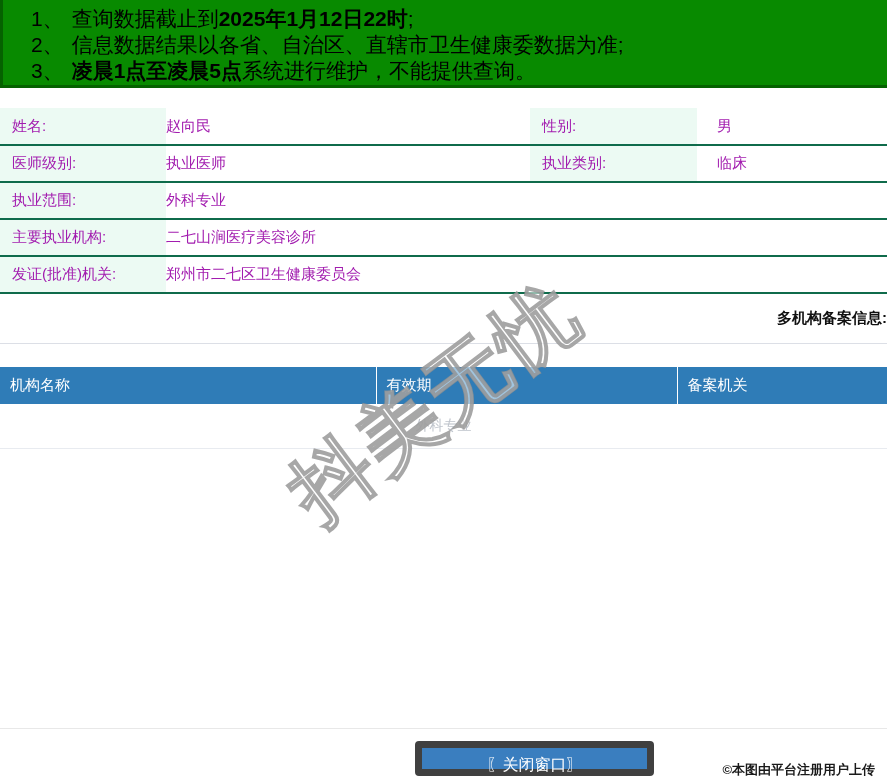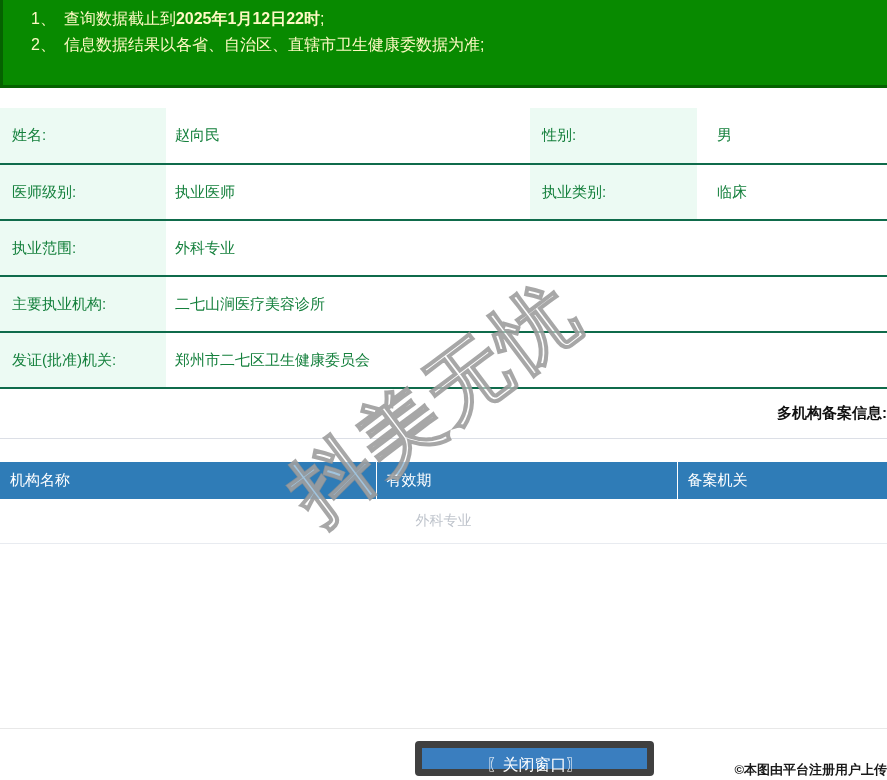--- a/index.html
+++ b/index.html
@@ -14,44 +14,44 @@
 
   
   .notice {
     background:#088A00;
     border-left:3px solid #056200;
     border-bottom:3px solid #056200;
     padding:6px 10px 4px 28px;
     height:88px;
   }
   .notice-line {
-    color:#fef9c3;
-    font-size:16px;
+    color:#000000;
+    font-size:21px;
     line-height:26px;
     white-space:nowrap;
   }
   .notice-line .num { margin-right:8px; }
   .notice-line b { font-weight:bold; }
 
   
   table.info {
     width:887px;
     border-collapse:collapse;
     table-layout:fixed;
     margin-top:20px;
   }
   table.info td {
-    height:56px;
+    height:37px;
     vertical-align:middle;
     font-size:15px;
-    color:#15803d;
+    color:#a21caf;
   }
   table.info tr { border-bottom:2px solid #0F6B4B; }
   td.lbl  { background:#ECFAF3; padding-left:12px; }
-  td.val  { padding-left:9px; }
+  td.val  { }
   td.val2 { padding-left:20px; }
 
   
   .section-title {
     margin-top:14px;
     text-align:right;
     font-size:15px;
     font-weight:bold;
     color:#111;
     line-height:20px;
@@ -103,21 +103,21 @@
     border-radius:4px;
     color:#ffffff;
     font-size:16px;
     font-family:"Liberation Sans","DejaVu Sans",sans-serif;
     cursor:pointer;
     text-align:center;
     line-height:33px;
   }
   .copyright {
     position:absolute;
-    right:0; bottom:1px;
+    right:12px; bottom:1px;
     font-size:13px;
     font-weight:bold;
     color:#1a1a1a;
     text-shadow:-1px -1px 0 #fff, 1px -1px 0 #fff, -1px 1px 0 #fff, 1px 1px 0 #fff;
   }
 
   
   .watermark {
     position:absolute;
     left:268px; top:350px;
@@ -135,20 +135,23 @@
 </style>
 </head>
 <body>
 
 <div class="notice">
   <div class="notice-line">
     <span class="num">1、</span><span>查询数据截止到</span><b>2025年1月12日22时</b><span>;</span>
   </div>
   <div class="notice-line">
     <span class="num">2、</span><span>信息数据结果以各省、自治区、直辖市卫生健康委数据为准;</span><b></b><span></span>
+  </div>
+  <div class="notice-line">
+    <span class="num">3、</span><span></span><b>凌晨1点至凌晨5点</b><span>系统进行维护，不能提供查询。</span>
   </div>
 </div>
 
 <table class="info">
   <colgroup>
       <col style="width:166px">
       <col style="width:364px">
       <col style="width:167px">
       <col style="width:190px">
     </colgroup>

